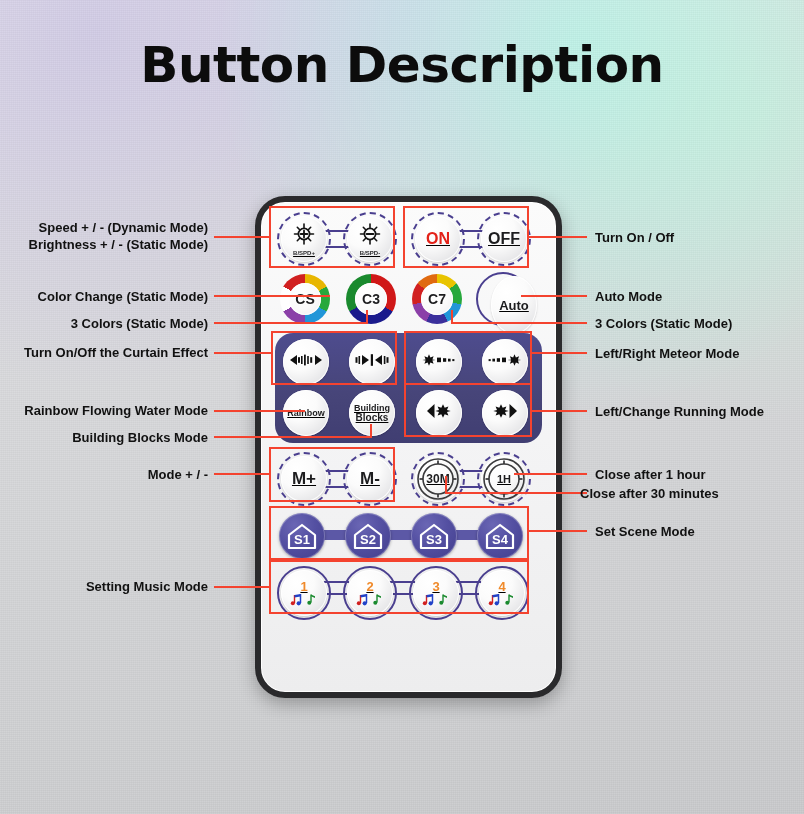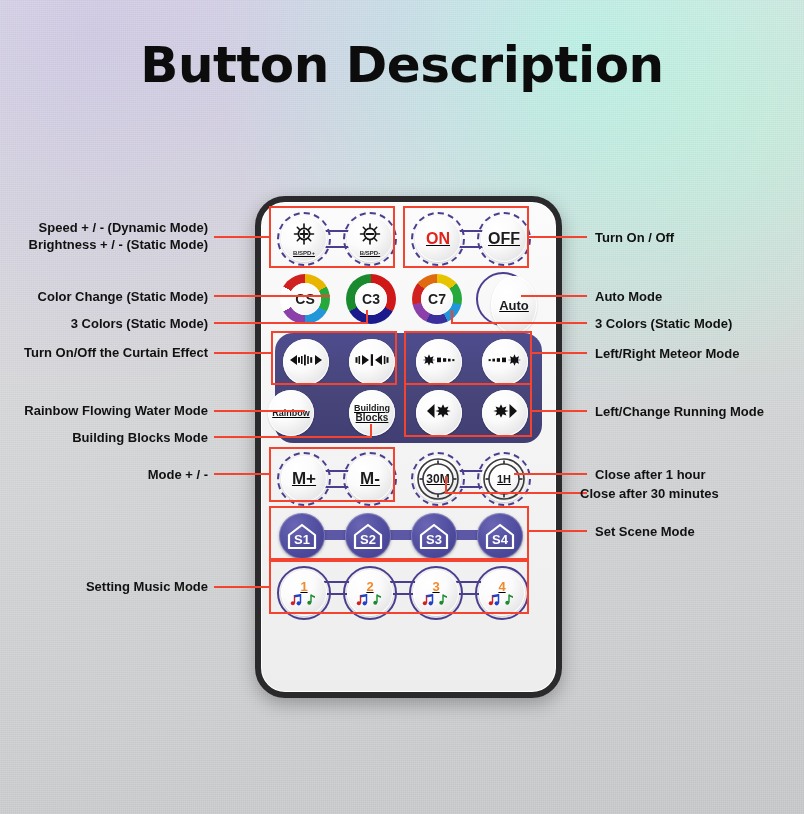--- a/index.html
+++ b/index.html
@@ -253,21 +253,21 @@
             <rect x="0.6" y="6.1" width="2.1" height="2"></rect>
             <rect x="4.4" y="5.7" width="2.6" height="2.8"></rect>
             <rect x="8.8" y="5.2" width="3.2" height="3.6"></rect>
             <rect x="14" y="4.6" width="4" height="4.6"></rect>
             <path d="M26.5 1.2 L27.9 4.4 L31.1 3.2 L29.9 6.4 L33.1 7 L29.9 7.6 L31.1 10.8 L27.9 9.6 L26.5 12.8 L25.1 9.6 L21.9 10.8 L23.1 7.6 L19.9 7 L23.1 6.4 L21.9 3.2 L25.1 4.4 Z"></path>
           </g>
         </svg>
       </span>
     </div>
 
-    <div class="btn key" style="left:7px;top:188px;width:46px;height:46px;justify-content:center;">
+    <div class="btn key" style="left:22px;top:188px;width:46px;height:46px;justify-content:center;">
       <span class="kt" style="font-size:9px;">Rainbow</span>
     </div>
     <div class="btn key" style="left:88px;top:188px;width:46px;height:46px;flex-direction:column;line-height:10px;">
       <span class="kt" style="font-size:9px;">Building</span>
       <span class="kt" style="font-size:10px;">Blocks</span>
     </div>
 
     <div class="btn key" style="left:155px;top:188px;width:46px;height:46px;">
       <span>
         <svg width="30" height="16" viewBox="0 0 30 16">

